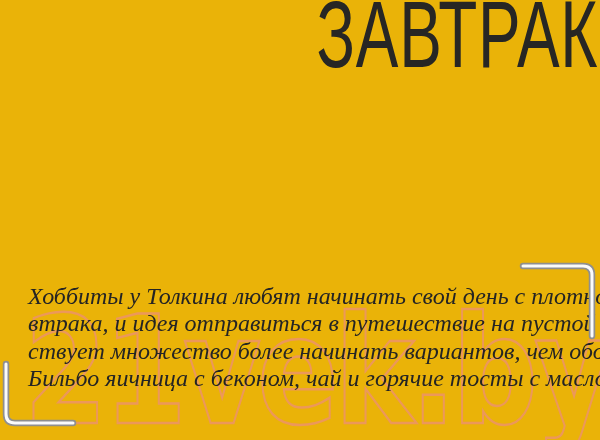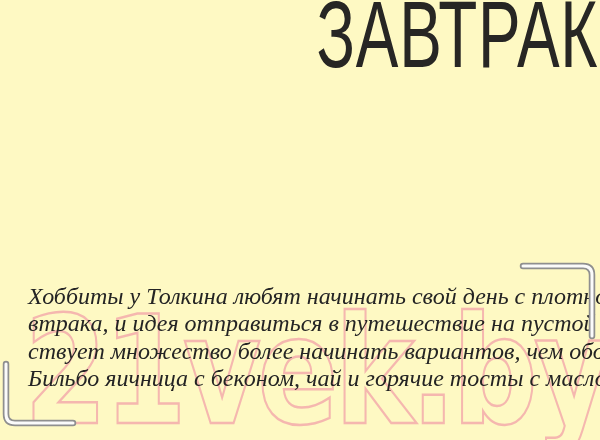--- a/index.html
+++ b/index.html
@@ -1,20 +1,20 @@
 <!DOCTYPE html>
 <html><head>
 <meta charset="utf-8">
 <style>
   html, body { margin: 0; padding: 0; }
   .page {
     position: relative;
     width: 600px;
     height: 440px;
-    background: #fef9c3;
+    background: #eab308;
     overflow: hidden;
     font-family: "Liberation Serif", serif;
   }
 
   
   .chapter-title {
     position: absolute;
     top: -12px;
     right: 2px;
     font-family: "Liberation Sans", sans-serif;

